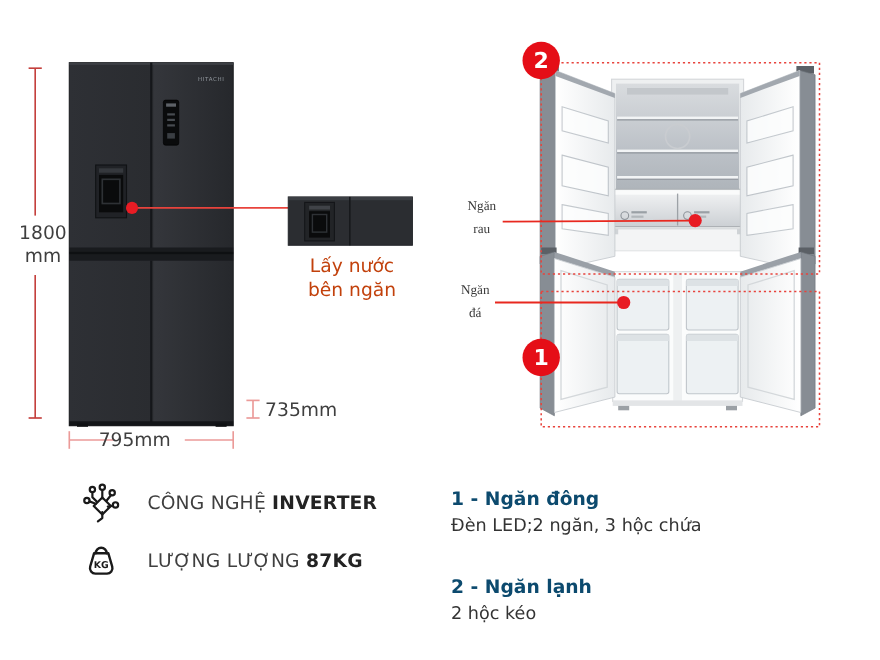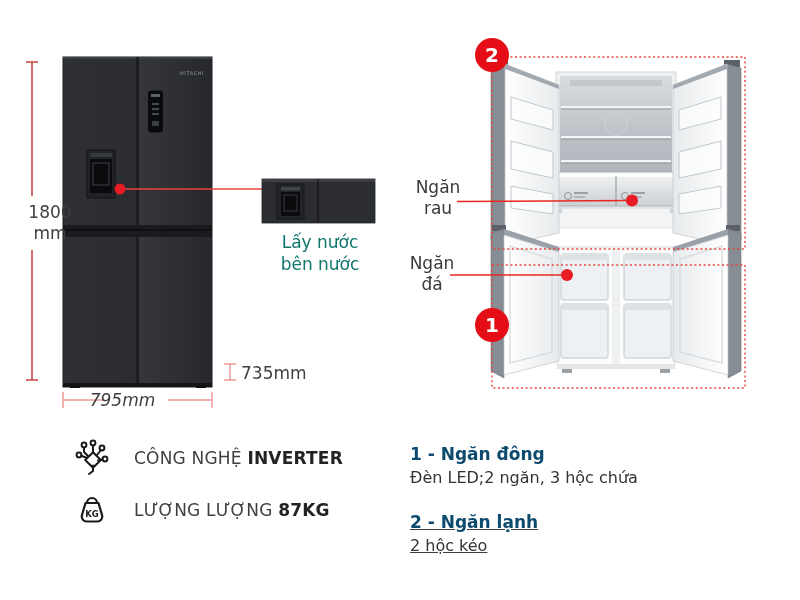--- a/index.html
+++ b/index.html
@@ -2,33 +2,33 @@
 <html><head>
 <meta charset="utf-8">
 <style>
   html,body{margin:0;padding:0;background:#fff;}
   .stage{position:relative;width:800px;height:600px;background:#ffffff;overflow:hidden;
          font-family:"DejaVu Sans","Liberation Sans",sans-serif;color:#3d3d3d;}
   .abs{position:absolute;}
   svg.layer{position:absolute;left:0;top:0;}
   .dim-text{font-size:17px;line-height:21px;text-align:center;color:#3f3f3f;}
   .brand{font-size:5px;letter-spacing:.6px;color:#90969c;}
-  .callout-text{font-size:17px;line-height:22px;text-align:center;color:#0f766e;}
-  .part-label{font-size:17px;line-height:21px;text-align:center;color:#3a3a3a;}
+  .callout-text{font-size:17px;line-height:22px;text-align:center;color:#c2410c;}
+  .part-label{font-size:12px;line-height:21px;text-align:center;color:#3a3a3a;font-family:Liberation Serif, serif;}
   .badge{width:34px;height:34px;border-radius:50%;background:#e50e17;color:#fff;
          font-size:20px;font-weight:bold;display:flex;align-items:center;justify-content:center;}
   .features{display:flex;flex-direction:column;gap:12px;}
   .feature-row{display:flex;align-items:center;height:40px;}
   .feature-icon{width:40px;height:40px;flex:0 0 40px;margin-right:22px;}
   .feature-text{font-size:17px;letter-spacing:.2px;color:#3f3f3f;white-space:nowrap;}
   .feature-text b{color:#232323;}
   .legend{width:312px;}
   .legend-title{font-size:17px;font-weight:bold;color:#0c4a6e;margin:0 0 3px 0;}
   .legend-line{font-size:16px;line-height:21px;color:#333;margin:0;}
-  .legend-item + .legend-item{margin-top:24px;text-decoration:underline;}
+  .legend-item + .legend-item{margin-top:36px;}
 </style>
 </head>
 <body>
 
 <div class="stage">
 
   <svg class="layer" width="800" height="600" viewBox="0 0 800 600">
     <defs>
       <linearGradient id="gBody" x1="0" y1="0" x2="1" y2="0">
         <stop offset="0" stop-color="#2e3035"></stop>
@@ -209,30 +209,30 @@
     <rect x="492" y="265" width="253" height="123" fill="none" stroke="#e8433c" stroke-width="1.4" stroke-dasharray="2,2.6"></rect>
 
     <line x1="457" y1="201.5" x2="632" y2="200.5" stroke="#e8281f" stroke-width="1.6"></line>
     <circle cx="632" cy="200.5" r="6" fill="#e81c24"></circle>
     <line x1="450" y1="275" x2="566" y2="275" stroke="#e8281f" stroke-width="1.6"></line>
     <circle cx="567" cy="275" r="6" fill="#e81c24"></circle>
   </svg>
 
   <div class="abs brand" style="left:180px;top:70px;">HITACHI</div>
 
-  <div class="abs dim-text" style="left:28px;top:202px;width:44px;">
+  <div class="abs dim-text" style="left:17px;top:202px;width:44px;">
     <div>1800</div>
     <div>mm</div>
   </div>
-  <div class="abs dim-text" style="left:63px;top:390px;width:119px;font-style:italic;">795mm</div>
+  <div class="abs dim-text" style="left:63px;top:390px;width:119px;">795mm</div>
   <div class="abs dim-text" style="left:241px;top:363px;text-align:right;">735mm</div>
 
   <div class="abs callout-text" style="left:262px;top:231px;width:116px;">
     <div>Lấy nước</div>
-    <div>bên nước</div>
+    <div>bên ngăn</div>
   </div>
 
   <div class="abs badge" style="left:475px;top:38px;">2</div>
   <div class="abs badge" style="left:475px;top:308px;">1</div>
 
   <div class="abs part-label" style="left:412px;top:177px;width:52px;">
     <div>Ngăn</div>
     <div>rau</div>
   </div>
   <div class="abs part-label" style="left:406px;top:253px;width:52px;">

